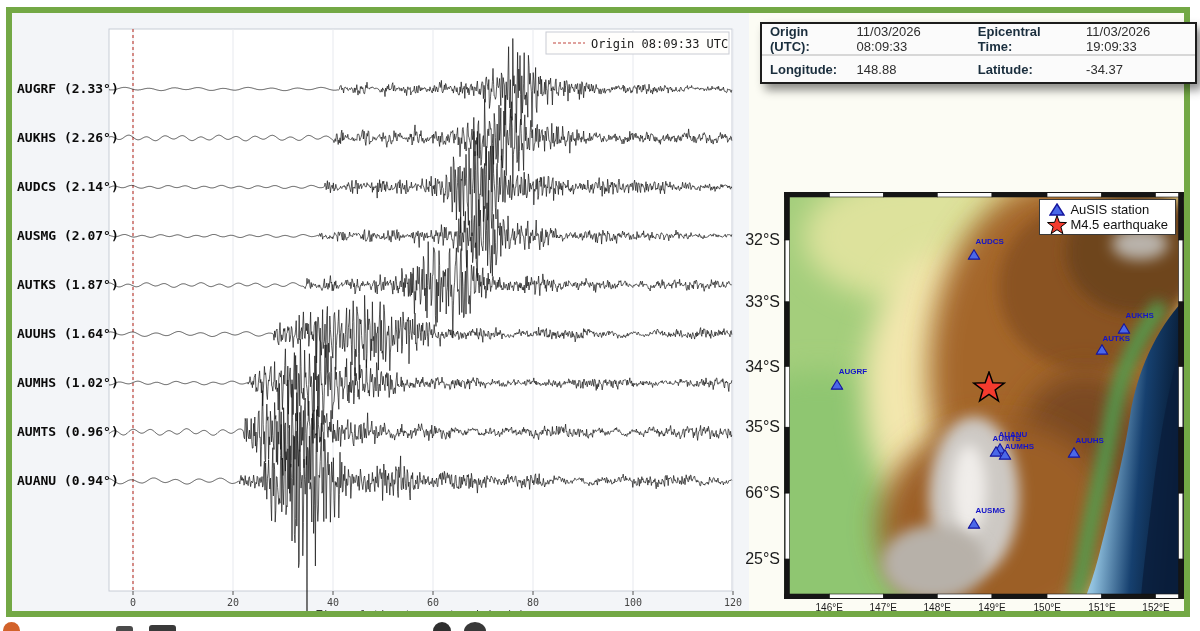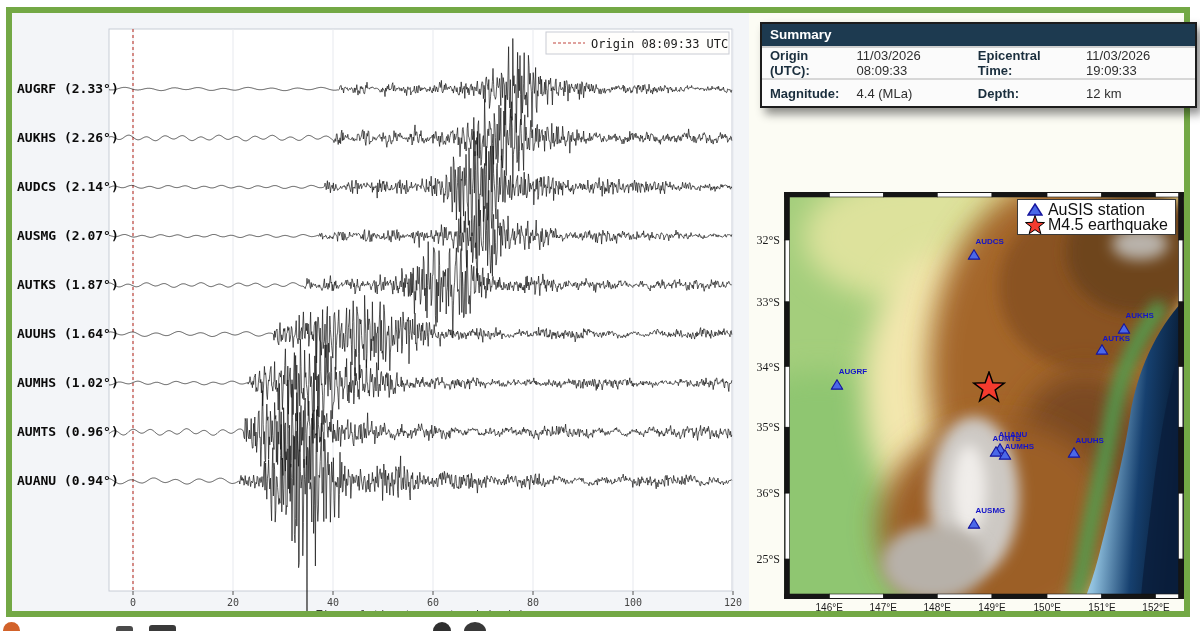--- a/index.html
+++ b/index.html
@@ -30,30 +30,30 @@
   #summary td.c3{width:25%;} #summary td.c4{width:27%;}
 
   
   #url-text{position:absolute;left:748px;top:151px;width:433px;text-align:center;
             font-size:19px;font-weight:bold;color:#0d0d0d;letter-spacing:.2px;}
 
   
   #map{position:absolute;left:772px;top:179px;width:400px;height:407px;}
   #map svg.layer{position:absolute;left:0;top:0;width:100%;height:100%;}
   .lat{position:absolute;right:calc(100% + 4px);transform:translateY(-50%);
-       font-size:12px;color:#1c1c1c;white-space:nowrap;font-family:Liberation Serif, serif;}
+       font-size:16px;color:#1c1c1c;white-space:nowrap;}
   .lon{position:absolute;top:calc(100% + 3px);transform:translateX(-50%);
        font-size:10px;color:#1c1c1c;white-space:nowrap;}
   .stn{position:absolute;transform:translate(-50%,-55%);width:13px;height:11px;}
   .stn span{position:absolute;font-size:8px;font-weight:bold;color:#1414c8;white-space:nowrap;}
   .quake{position:absolute;transform:translate(-50%,-50%);}
   .map-legend{position:absolute;top:7px;right:8px;background:#ffffff;border:1px solid #3a3a3a;
               padding:2px 7px 2px 4px;display:grid;grid-template-columns:26px auto;
               grid-auto-rows:15px;align-items:center;z-index:5;}
-  .map-legend .ml-label{font-size:16px;color:#111;}
+  .map-legend .ml-label{font-size:13px;color:#111;}
   .map-legend .ml-icon{justify-self:center;line-height:0;}
 
   
   .crop-ico{position:absolute;}
 </style>
 </head>
 <body>
 
 <div class="stage">
   <div class="frame">
@@ -103,34 +103,33 @@
             <text x="5" y="423" class="stlabel">AUMTS  (0.96°)</text>
             <path d="M97.0 465.6L97.6 465.7L98.2 465.9L98.8 466.1L99.4 466.4L100.0 466.7L100.6 467.1L101.2 467.4L101.8 467.9L102.4 468.3L103.0 468.7L103.6 469.1L104.2 469.5L104.8 469.8L105.4 470.1L106.0 470.4L106.6 470.6L107.2 470.7L107.8 470.8L108.4 470.8L109.0 470.8L109.6 470.7L110.2 470.6L110.8 470.4L111.4 470.1L112.0 469.8L112.6 469.5L113.2 469.2L113.8 468.8L114.4 468.5L115.0 468.2L115.6 467.8L116.2 467.5L116.8 467.3L117.4 467.1L118.0 466.9L118.6 466.8L119.2 466.8L119.8 466.8L120.4 466.8L121.0 466.9L121.6 467.1L122.2 467.3L122.8 467.5L123.4 467.8L124.0 468.1L124.6 468.4L125.2 468.7L125.8 469.0L126.4 469.2L127.0 469.5L127.6 469.7L128.2 469.8L128.8 469.9L129.4 470.0L130.0 470.0L130.6 470.0L131.2 469.8L131.8 469.7L132.4 469.4L133.0 469.2L133.6 468.8L134.2 468.5L134.8 468.1L135.4 467.7L136.0 467.3L136.6 466.9L137.2 466.5L137.8 466.2L138.4 465.8L139.0 465.6L139.6 465.3L140.2 465.1L140.8 465.0L141.4 465.0L142.0 465.0L142.6 465.0L143.2 465.1L143.8 465.3L144.4 465.6L145.0 465.8L145.6 466.2L146.2 466.5L146.8 466.9L147.4 467.2L148.0 467.6L148.6 468.0L149.2 468.3L149.8 468.6L150.4 468.9L151.0 469.2L151.6 469.3L152.2 469.5L152.8 469.5L153.4 469.6L154.0 469.5L154.6 469.4L155.2 469.3L155.8 469.1L156.4 468.9L157.0 468.6L157.6 468.4L158.2 468.1L158.8 467.8L159.4 467.5L160.0 467.2L160.6 467.0L161.2 466.8L161.8 466.6L162.4 466.5L163.0 466.4L163.6 466.4L164.2 466.5L164.8 466.6L165.4 466.7L166.0 467.0L166.6 467.2L167.2 467.5L167.8 467.8L168.4 468.2L169.0 468.6L169.6 468.9L170.2 469.3L170.8 469.7L171.4 470.0L172.0 470.3L172.6 470.6L173.2 470.8L173.8 470.9L174.4 471.0L175.0 471.1L175.6 471.0L176.2 470.9L176.8 470.8L177.4 470.6L178.0 470.3L178.6 470.0L179.2 469.6L179.8 469.3L180.4 468.9L181.0 468.5L181.6 468.1L182.2 467.7L182.8 467.3L183.4 467.0L184.0 466.7L184.6 466.4L185.2 466.2L185.8 466.1L186.4 466.0L187.0 466.0L187.6 466.0L188.2 466.1L188.8 466.2L189.4 466.4L190.0 466.6L190.6 466.9L191.2 467.2L191.8 467.5L192.4 467.8L193.0 468.1L193.6 468.3L194.2 468.6L194.8 468.8L195.4 469.0L196.0 469.1L196.6 469.2L197.2 469.2L197.8 469.2L198.4 469.1L199.0 469.0L199.6 468.8L200.2 468.6L200.8 468.3L201.4 468.0L202.0 467.7L202.6 467.3L203.2 467.0L203.8 466.7L204.4 466.3L205.0 466.0L205.6 465.8L206.2 465.5L206.8 465.4L207.4 465.2L208.0 465.2L208.6 465.2L209.2 465.2L209.8 465.3L210.4 465.5L211.0 465.8L211.6 466.0L212.2 466.4L212.8 466.7L213.4 467.1L214.0 467.5L214.6 467.9L215.2 468.4L215.8 468.8L216.4 469.1L217.0 469.5L217.6 469.8L218.2 470.0L218.8 470.2L219.4 470.4L220.0 470.5L220.6 470.5L221.2 470.4L221.8 470.3L222.4 470.2L223.0 470.0L223.6 469.8L224.2 469.5L224.8 469.2L225.4 468.9L226.0 468.6L226.6 468.0L227.2 468.1L227.8 471.0L228.4 465.8L229.0 462.4L229.6 467.3L230.2 464.4L230.8 467.5L231.4 465.8L232.0 472.2L232.6 470.4L233.2 462.6L233.8 469.3L234.4 471.1L235.0 467.5L235.6 470.9L236.2 472.6L236.8 464.9L237.4 463.7L238.0 468.3L238.6 473.6L239.2 469.1L239.8 468.1L240.4 469.9L241.0 468.3L241.6 462.1L242.2 467.1L242.8 475.2L243.4 472.4L244.0 469.3L244.6 470.8L245.2 463.3L245.8 464.3L246.4 469.6L247.0 473.3L247.6 465.5L248.2 464.6L248.8 469.6L249.4 468.8L250.0 463.6L250.6 474.1L251.2 472.3L251.8 456.9L252.4 448.3L253.0 477.2L253.6 449.8L254.2 468.7L254.8 486.2L255.4 465.8L256.0 460.3L256.6 447.0L257.2 465.5L257.8 476.0L258.4 465.0L259.0 491.2L259.6 507.8L260.2 455.7L260.8 434.7L261.4 483.0L262.0 450.1L262.6 456.4L263.2 509.1L263.8 497.4L264.4 463.7L265.0 464.0L265.6 474.4L266.2 481.7L266.8 491.4L267.4 485.5L268.0 490.2L268.6 442.7L269.2 398.8L269.8 498.9L270.4 445.0L271.0 475.7L271.6 491.7L272.2 461.9L272.8 412.5L273.4 409.9L274.0 501.7L274.6 492.6L275.2 493.7L275.8 435.8L276.4 475.9L277.0 418.9L277.6 412.2L278.2 488.4L278.8 450.9L279.4 464.6L280.0 528.0L280.6 465.3L281.2 422.5L281.8 423.2L282.4 521.4L283.0 529.8L283.6 505.7L284.2 418.1L284.8 513.1L285.4 399.6L286.0 427.7L286.6 554.7L287.2 549.7L287.8 399.4L288.4 458.2L289.0 475.1L289.6 468.7L290.2 462.2L290.8 542.8L291.4 509.5L292.0 446.1L292.6 466.5L293.2 481.2L293.8 463.7L294.4 443.4L295.0 603.8L295.6 434.3L296.2 437.3L296.8 470.1L297.4 423.1L298.0 476.2L298.6 469.5L299.2 475.6L299.8 509.0L300.4 400.7L301.0 417.7L301.6 520.4L302.2 492.4L302.8 463.4L303.4 553.0L304.0 441.4L304.6 396.7L305.2 491.9L305.8 508.4L306.4 498.0L307.0 462.1L307.6 464.5L308.2 448.6L308.8 432.2L309.4 410.0L310.0 480.2L310.6 477.8L311.2 454.3L311.8 508.6L312.4 426.1L313.0 426.8L313.6 450.0L314.2 505.6L314.8 467.0L315.4 450.7L316.0 439.2L316.6 462.0L317.2 451.2L317.8 463.8L318.4 509.2L319.0 479.9L319.6 448.9L320.2 461.8L320.8 469.2L321.4 444.7L322.0 487.4L322.6 504.2L323.2 468.5L323.8 472.4L324.4 469.5L325.0 474.1L325.6 464.1L326.2 464.9L326.8 505.0L327.4 481.5L328.0 439.2L328.6 474.8L329.2 471.2L329.8 449.1L330.4 479.2L331.0 478.0L331.6 461.4L332.2 467.6L332.8 452.9L333.4 471.8L334.0 482.9L334.6 465.8L335.2 472.5L335.8 472.0L336.4 456.4L337.0 463.7L337.6 463.8L338.2 463.5L338.8 485.4L339.4 474.1L340.0 461.1L340.6 461.6L341.2 470.5L341.8 463.7L342.4 466.5L343.0 469.8L343.6 467.9L344.2 462.0L344.8 462.6L345.4 470.0L346.0 473.4L346.6 463.1L347.2 477.4L347.8 468.1L348.4 456.1L349.0 461.8L349.6 468.0L350.2 472.0L350.8 476.6L351.4 470.8L352.0 464.6L352.6 463.0L353.2 468.7L353.8 479.2L354.4 478.6L355.0 469.1L355.6 467.4L356.2 476.3L356.8 460.9L357.4 475.5L358.0 479.0L358.6 470.2L359.2 471.0L359.8 470.7L360.4 459.4L361.0 468.2L361.6 465.9L362.2 470.8L362.8 478.5L363.4 463.8L364.0 469.8L364.6 469.8L365.2 452.9L365.8 473.3L366.4 474.3L367.0 462.4L367.6 458.4L368.2 455.8L368.8 463.3L369.4 465.8L370.0 459.6L370.6 487.6L371.2 466.3L371.8 451.0L372.4 459.8L373.0 472.5L373.6 457.1L374.2 467.9L374.8 480.0L375.4 462.9L376.0 466.6L376.6 460.4L377.2 471.4L377.8 482.1L378.4 469.9L379.0 473.3L379.6 461.4L380.2 459.4L380.8 473.9L381.4 482.6L382.0 466.6L382.6 471.3L383.2 469.4L383.8 453.6L384.4 457.2L385.0 456.6L385.6 478.4L386.2 484.5L386.8 453.9L387.4 464.5L388.0 458.4L388.6 442.9L389.2 475.3L389.8 476.8L390.4 467.8L391.0 464.7L391.6 475.8L392.2 453.2L392.8 461.5L393.4 470.7L394.0 476.9L394.6 475.1L395.2 456.6L395.8 460.3L396.4 473.5L397.0 469.0L397.6 480.3L398.2 487.0L398.8 466.2L399.4 462.5L400.0 465.9L400.6 459.6L401.2 474.7L401.8 476.6L402.4 472.4L403.0 475.7L403.6 467.0L404.2 470.6L404.8 470.6L405.4 462.6L406.0 476.0L406.6 474.2L407.2 467.8L407.8 459.2L408.4 464.5L409.0 469.5L409.6 468.5L410.2 467.3L410.8 471.2L411.4 462.9L412.0 462.3L412.6 465.8L413.2 471.3L413.8 466.0L414.4 469.7L415.0 468.7L415.6 465.0L416.2 463.5L416.8 470.3L417.4 472.0L418.0 468.9L418.6 468.9L419.2 470.8L419.8 467.9L420.4 465.0L421.0 473.6L421.6 473.7L422.2 467.5L422.8 469.6L423.4 470.7L424.0 467.5L424.6 465.0L425.2 473.4L425.8 473.7L426.4 465.7L427.0 464.8L427.6 461.5L428.2 466.2L428.8 460.2L429.4 466.7L430.0 471.8L430.6 459.7L431.2 463.0L431.8 466.5L432.4 458.3L433.0 461.6L433.6 470.1L434.2 464.0L434.8 463.8L435.4 459.8L436.0 465.2L436.6 462.3L437.2 461.6L437.8 468.7L438.4 471.2L439.0 463.5L439.6 461.7L440.2 473.6L440.8 470.5L441.4 470.4L442.0 475.7L442.6 471.7L443.2 462.9L443.8 462.1L444.4 470.4L445.0 475.0L445.6 474.8L446.2 473.6L446.8 475.9L447.4 464.2L448.0 463.7L448.6 475.1L449.2 473.5L449.8 464.0L450.4 471.4L451.0 466.8L451.6 462.0L452.2 468.2L452.8 465.6L453.4 470.5L454.0 472.7L454.6 469.7L455.2 462.1L455.8 463.9L456.4 461.5L457.0 475.5L457.6 469.0L458.2 465.5L458.8 473.9L459.4 460.3L460.0 464.8L460.6 474.8L461.2 468.0L461.8 468.4L462.4 466.1L463.0 470.5L463.6 466.6L464.2 467.7L464.8 472.1L465.4 480.1L466.0 470.6L466.6 465.5L467.2 471.8L467.8 468.9L468.4 466.9L469.0 472.7L469.6 474.7L470.2 470.8L470.8 468.1L471.4 466.5L472.0 470.3L472.6 464.1L473.2 467.6L473.8 474.5L474.4 468.9L475.0 462.6L475.6 466.2L476.2 465.5L476.8 466.2L477.4 466.5L478.0 469.0L478.6 465.3L479.2 463.0L479.8 464.0L480.4 465.1L481.0 466.6L481.6 468.2L482.2 470.2L482.8 464.6L483.4 464.9L484.0 466.5L484.6 468.2L485.2 467.3L485.8 471.5L486.4 467.8L487.0 466.1L487.6 466.8L488.2 468.7L488.8 470.4L489.4 471.9L490.0 468.9L490.6 469.8L491.2 468.1L491.8 466.0L492.4 472.1L493.0 468.4L493.6 466.8L494.2 471.1L494.8 464.3L495.4 465.1L496.0 461.5L496.6 467.4L497.2 469.6L497.8 466.9L498.4 464.2L499.0 466.2L499.6 463.0L500.2 464.0L500.8 468.3L501.4 469.1L502.0 467.6L502.6 467.0L503.2 463.3L503.8 463.0L504.4 468.5L505.0 469.8L505.6 473.4L506.2 467.3L506.8 467.9L507.4 467.3L508.0 469.6L508.6 467.5L509.2 472.0L509.8 475.1L510.4 467.9L511.0 471.9L511.6 470.3L512.2 466.2L512.8 473.1L513.4 474.1L514.0 469.4L514.6 465.4L515.2 463.1L515.8 468.1L516.4 466.1L517.0 467.5L517.6 476.4L518.2 469.0L518.8 462.1L519.4 463.5L520.0 465.7L520.6 470.0L521.2 467.4L521.8 471.8L522.4 469.1L523.0 462.4L523.6 460.8L524.2 470.3L524.8 470.3L525.4 465.0L526.0 471.5L526.6 467.6L527.2 460.7L527.8 470.6L528.4 468.8L529.0 470.9L529.6 472.6L530.2 472.3L530.8 469.5L531.4 465.4L532.0 470.5L532.6 474.0L533.2 472.2L533.8 469.5L534.4 470.6L535.0 471.2L535.6 467.4L536.2 468.5L536.8 471.2L537.4 469.2L538.0 466.8L538.6 468.1L539.2 466.8L539.8 467.6L540.4 467.5L541.0 470.7L541.6 467.1L542.2 462.7L542.8 466.8L543.4 466.3L544.0 464.8L544.6 465.3L545.2 467.0L545.8 466.9L546.4 464.5L547.0 463.3L547.6 465.0L548.2 464.3L548.8 465.7L549.4 468.5L550.0 467.0L550.6 465.2L551.2 467.4L551.8 469.3L552.4 465.8L553.0 468.4L553.6 471.2L554.2 468.7L554.8 467.0L555.4 467.3L556.0 470.4L556.6 469.9L557.2 470.4L557.8 469.5L558.4 469.1L559.0 467.6L559.6 468.3L560.2 470.4L560.8 467.8L561.4 467.6L562.0 467.6L562.6 465.3L563.2 465.3L563.8 466.6L564.4 467.1L565.0 466.7L565.6 466.4L566.2 466.6L566.8 465.3L567.4 464.8L568.0 465.9L568.6 467.0L569.2 465.2L569.8 468.5L570.4 466.9L571.0 465.2L571.6 467.9L572.2 470.3L572.8 470.0L573.4 469.8L574.0 469.6L574.6 470.0L575.2 470.2L575.8 470.3L576.4 470.9L577.0 472.8L577.6 469.3L578.2 470.4L578.8 469.5L579.4 469.9L580.0 472.1L580.6 471.8L581.2 470.5L581.8 471.6L582.4 469.6L583.0 467.9L583.6 469.0L584.2 466.9L584.8 469.3L585.4 472.1L586.0 465.6L586.6 466.8L587.2 468.6L587.8 466.2L588.4 467.5L589.0 467.2L589.6 467.9L590.2 464.4L590.8 466.3L591.4 467.0L592.0 466.8L592.6 465.0L593.2 467.7L593.8 469.6L594.4 464.5L595.0 464.9L595.6 470.2L596.2 466.8L596.8 468.6L597.4 469.0L598.0 469.2L598.6 466.6L599.2 467.7L599.8 471.1L600.4 470.7L601.0 470.6L601.6 468.9L602.2 470.0L602.8 465.9L603.4 467.6L604.0 469.0L604.6 468.3L605.2 468.1L605.8 467.6L606.4 464.7L607.0 464.1L607.6 466.1L608.2 468.6L608.8 468.7L609.4 464.4L610.0 465.0L610.6 464.0L611.2 461.1L611.8 465.5L612.4 467.8L613.0 467.2L613.6 463.1L614.2 467.2L614.8 465.2L615.4 466.5L616.0 467.2L616.6 467.3L617.2 467.1L617.8 464.7L618.4 467.4L619.0 468.1L619.6 468.0L620.2 467.9L620.8 474.4L621.4 468.6L622.0 466.2L622.6 470.4L623.2 469.4L623.8 468.4L624.4 472.3L625.0 472.4L625.6 471.9L626.2 464.7L626.8 466.5L627.4 473.2L628.0 466.3L628.6 470.4L629.2 469.9L629.8 463.7L630.4 466.8L631.0 465.7L631.6 469.1L632.2 469.4L632.8 468.6L633.4 470.1L634.0 468.2L634.6 465.1L635.2 464.9L635.8 472.1L636.4 467.2L637.0 469.8L637.6 467.8L638.2 463.6L638.8 466.8L639.4 472.5L640.0 468.9L640.6 469.6L641.2 469.5L641.8 467.1L642.4 468.6L643.0 465.7L643.6 471.7L644.2 475.8L644.8 469.3L645.4 470.0L646.0 474.0L646.6 466.9L647.2 468.8L647.8 470.7L648.4 471.0L649.0 469.6L649.6 471.2L650.2 466.1L650.8 467.5L651.4 467.7L652.0 471.0L652.6 473.4L653.2 463.1L653.8 462.5L654.4 467.0L655.0 462.3L655.6 465.9L656.2 472.6L656.8 465.0L657.4 466.0L658.0 464.7L658.6 464.5L659.2 465.3L659.8 468.2L660.4 470.0L661.0 470.3L661.6 462.5L662.2 465.3L662.8 467.8L663.4 466.8L664.0 469.2L664.6 469.9L665.2 469.8L665.8 464.6L666.4 466.7L667.0 467.4L667.6 470.8L668.2 467.7L668.8 469.1L669.4 471.5L670.0 463.4L670.6 467.7L671.2 470.7L671.8 468.3L672.4 465.3L673.0 471.7L673.6 466.8L674.2 461.8L674.8 465.7L675.4 465.3L676.0 468.8L676.6 468.5L677.2 463.4L677.8 466.5L678.4 462.2L679.0 462.2L679.6 467.3L680.2 468.1L680.8 465.9L681.4 465.4L682.0 463.7L682.6 463.0L683.2 466.3L683.8 467.4L684.4 469.2L685.0 466.9L685.6 468.8L686.2 467.9L686.8 468.4L687.4 470.3L688.0 472.8L688.6 472.8L689.2 468.3L689.8 469.9L690.4 469.4L691.0 471.0L691.6 471.8L692.2 471.0L692.8 472.2L693.4 470.4L694.0 470.0L694.6 469.5L695.2 470.7L695.8 469.2L696.4 471.4L697.0 468.6L697.6 464.1L698.2 467.0L698.8 466.7L699.4 468.2L700.0 469.5L700.6 467.3L701.2 465.1L701.8 464.6L702.4 465.5L703.0 468.6L703.6 468.1L704.2 467.1L704.8 469.2L705.4 466.8L706.0 465.1L706.6 469.5L707.2 469.8L707.8 469.0L708.4 471.1L709.0 469.1L709.6 468.7L710.2 468.9L710.8 468.5L711.4 472.0L712.0 469.7L712.6 469.5L713.2 470.0L713.8 470.1L714.4 467.6L715.0 469.9L715.6 470.5L716.2 469.7L716.8 467.7L717.4 467.6L718.0 467.0L718.6 467.7L719.2 466.6L719.8 467.3" fill="none" stroke="#151515" stroke-width="0.7" stroke-linejoin="round"></path>
             <text x="5" y="472" class="stlabel">AUANU  (0.94°)</text>
             <rect x="534" y="19" width="183" height="22" fill="#fffefc" stroke="#c9ccd4" stroke-width="1"></rect>
             <line x1="541" y1="30" x2="573" y2="30" stroke="#c0453c" stroke-width="1.2" stroke-dasharray="3,2"></line>
             <text x="579" y="34.5" class="legendtext">Origin  08:09:33 UTC</text>
           </svg>
       </div>
 
       <div id="summary">
-        <div class="hdr">Summary</div>
         <table>
           <tbody>
             <tr>
               <td class="lbl c1">Origin (UTC):</td>
               <td class="c2">11/03/2026 08:09:33</td>
               <td class="lbl c3">Epicentral Time:</td>
               <td class="c4">11/03/2026 19:09:33</td>
             </tr>
             <tr>
-              <td class="lbl c1">Magnitude:</td>
-              <td class="c2">4.4 (MLa)</td>
-              <td class="lbl c3">Depth:</td>
-              <td class="c4">12 km</td>
+              <td class="lbl c1">Longitude:</td>
+              <td class="c2">148.88</td>
+              <td class="lbl c3">Latitude:</td>
+              <td class="c4">-34.37</td>
             </tr>
           </tbody>
         </table>
       </div>
 
 
       <div id="map">
 
         <svg class="layer" viewBox="0 0 400 408" preserveAspectRatio="none">
           <defs>
@@ -197,21 +196,21 @@
             <rect x="395" y="301.92" width="5" height="66.09600000000002" fill="#fdfdfd" stroke="#151515" stroke-width="0.6"></rect>
             <rect x="0" y="368.016" width="5" height="39.98399999999999" fill="#151515" stroke="#151515" stroke-width="0.6"></rect>
             <rect x="395" y="368.016" width="5" height="39.98399999999999" fill="#151515" stroke="#151515" stroke-width="0.6"></rect>
             <rect x="0.5" y="0.5" width="399" height="407" fill="none" stroke="#151515" stroke-width="1"></rect>
           </svg>
         <div id="map-markers" style="position:absolute;left:0;top:0;width:100%;height:100%;">
             <span class="lat" style="top: 11.8%;">32°S</span>
             <span class="lat" style="top: 27%;">33°S</span>
             <span class="lat" style="top: 42.9%;">34°S</span>
             <span class="lat" style="top: 57.8%;">35°S</span>
-            <span class="lat" style="top: 74%;">36°S</span>
+            <span class="lat" style="top: 74%;">66°S</span>
             <span class="lat" style="top: 90.2%;">25°S</span>
             <span class="lon" style="left: 11.3%;">146°E</span>
             <span class="lon" style="left: 24.8%;">147°E</span>
             <span class="lon" style="left: 38.3%;">148°E</span>
             <span class="lon" style="left: 52%;">149°E</span>
             <span class="lon" style="left: 65.8%;">150°E</span>
             <span class="lon" style="left: 79.5%;">151°E</span>
             <span class="lon" style="left: 93%;">152°E</span>
             <div class="stn" style="left: 47.5%; top: 14.7%;"><svg width="13" height="11" viewBox="0 0 13 11">
                 <polygon points="6.5,0.8 12.2,10.2 0.8,10.2" fill="#4a68e8" stroke="#15159e" stroke-width="1.1"></polygon>

